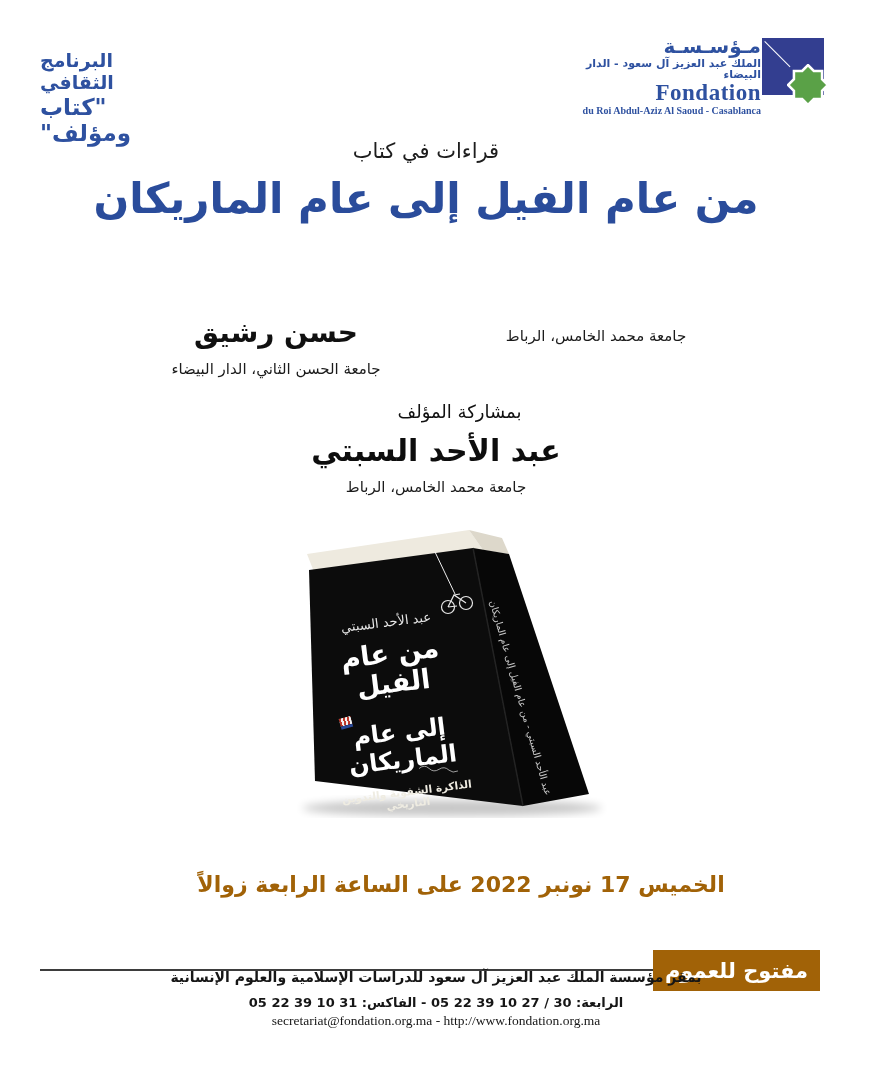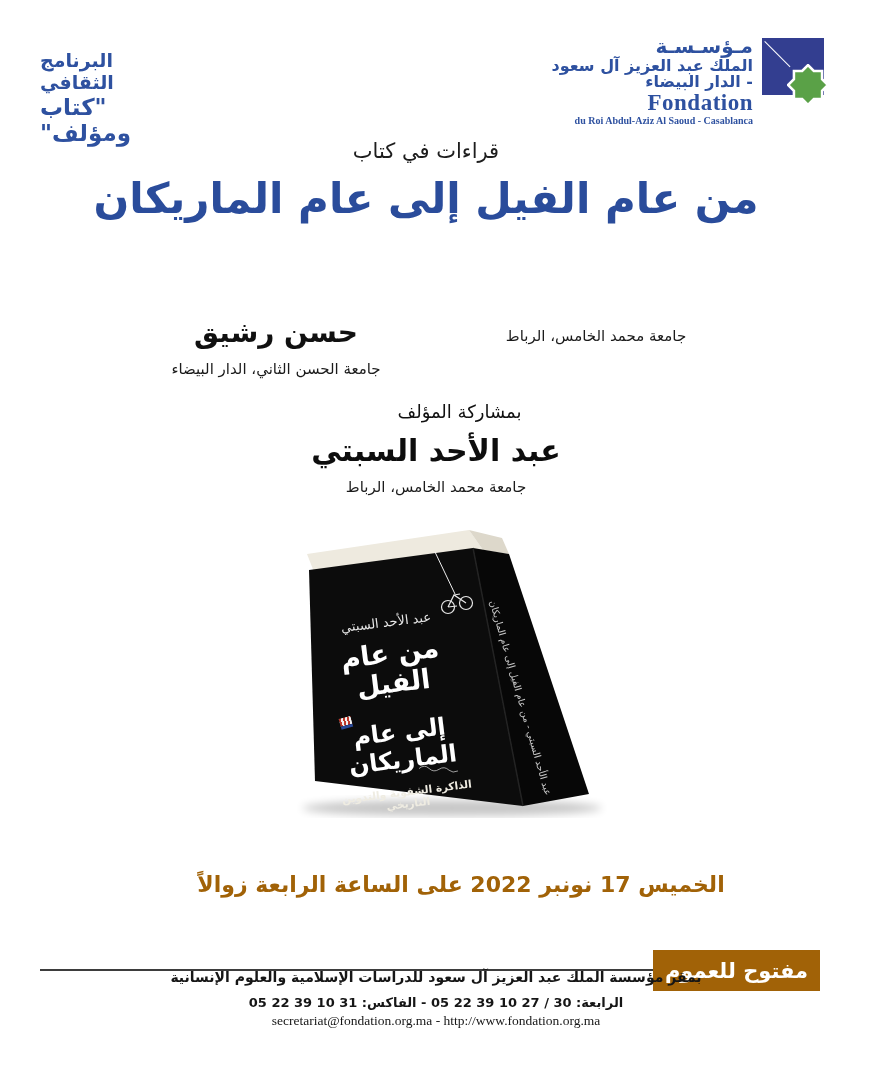--- a/index.html
+++ b/index.html
@@ -7,24 +7,24 @@
     width:872px;height:1085px;position:relative;background:#ffffff;
     font-family:"DejaVu Sans",sans-serif;color:#151515;overflow:hidden;
   }
   
   .program{
     position:absolute;left:40px;top:50px;width:138px;
     direction:rtl;text-align:left;color:#2e51a0;
   }
   .program .l1{font-size:19px;font-weight:bold;line-height:1.15;}
   .program .l2{font-size:23px;font-weight:bold;line-height:1.15;}
-  .logo{position:absolute;right:44px;top:36px;display:flex;align-items:flex-start;gap:9px;}
+  .logo{position:absolute;right:44px;top:36px;display:flex;align-items:flex-start;gap:1px;}
   .logo-text{width:212px;text-align:right;color:#2e51a0;line-height:1;}
   .logo-text .arname{font-size:20px;font-weight:bold;direction:rtl;margin-bottom:2px;}
-  .logo-text .arsub{font-size:16px;font-weight:bold;direction:rtl;margin-bottom:1px;}
+  .logo-text .arsub{font-size:11px;font-weight:bold;direction:rtl;margin-bottom:1px;}
   .logo-text .frname{font-family:"Liberation Serif",serif;font-size:23px;font-weight:bold;letter-spacing:.5px;}
   .logo-text .frsub{font-family:"Liberation Serif",serif;font-size:10px;font-weight:bold;margin-top:2px;}
   .logo-mark{position:relative;width:66px;height:68px;}
   .logo-square{position:absolute;left:0;top:2px;width:62px;height:57px;background:#333e90;}
   .logo-diag{position:absolute;left:3px;top:5px;width:36px;height:0;border-top:1.5px solid #ffffff;
     transform:rotate(45deg);transform-origin:0 0;}
   .logo-star{position:absolute;right:-1px;bottom:-2px;width:42px;height:42px;}
   
   .kicker{position:absolute;top:139px;left:0;width:852px;text-align:center;font-size:21px;color:#1d1d1d;direction:rtl;}
   .title{position:absolute;top:174px;left:0;width:852px;text-align:center;

